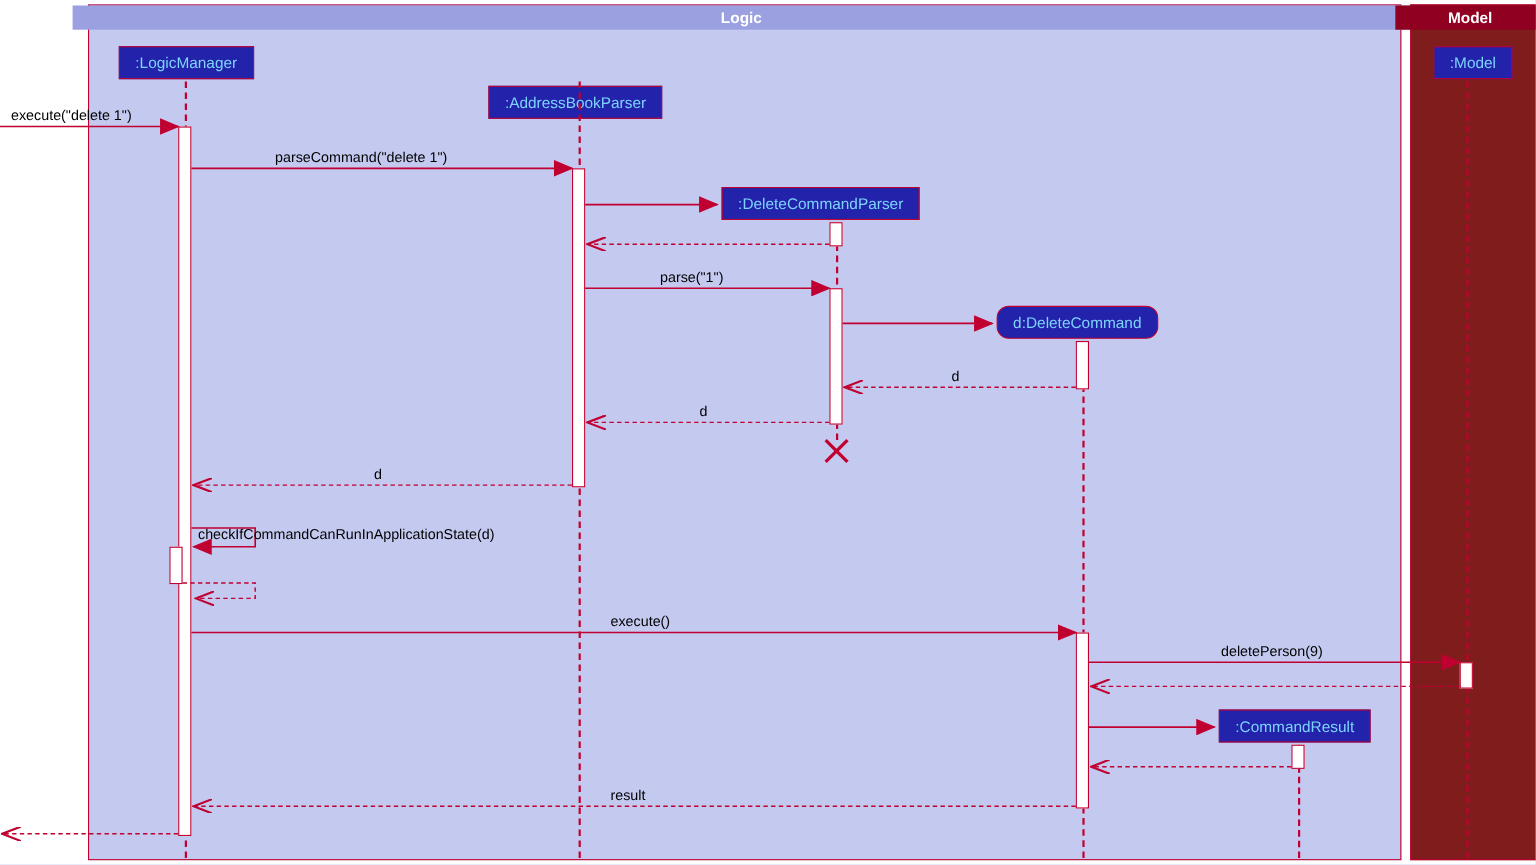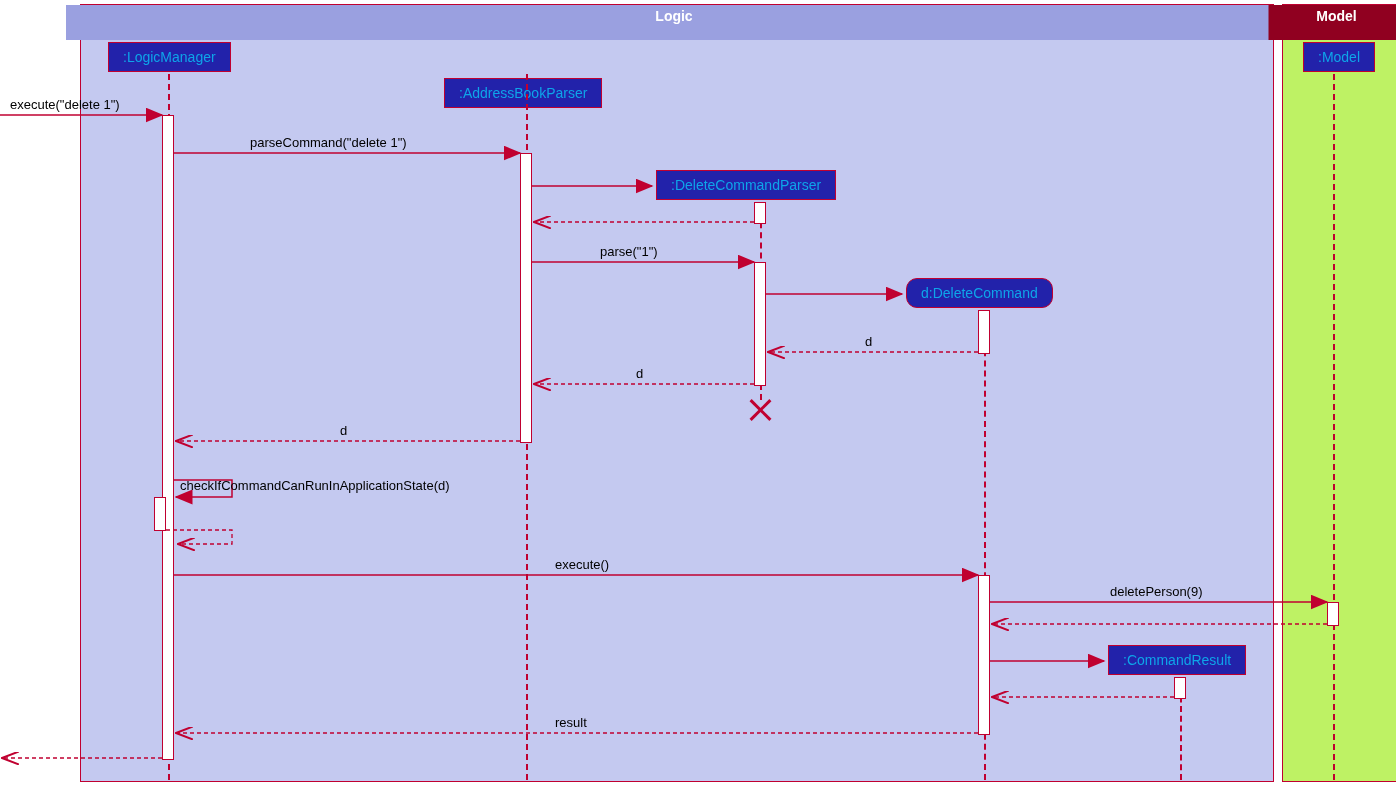--- a/index.html
+++ b/index.html
@@ -17,34 +17,34 @@
     border: 1.5px solid #c00030;
     box-sizing: border-box;
   }
   .frame-title {
     position: absolute;
     top: 0;
     left: 0;
     color: #fff;
     font-weight: bold;
     font-size: 14px;
-    padding: 3px 18px 16px 12px;
+    padding: 3px 18px 3px 12px;
     clip-path: polygon(0 0, 100% 0, calc(100% - 12px) 100%, 0 100%);
   }
   .frame-title.centered {
     left: 50%;
     transform: translateX(-50%);
     text-align: center;
     clip-path: none;
   }
   .participant-box {
     position: absolute;
     background: #2222aa;
     border: 1.5px solid #c00030;
-    color: #0ea5e9;
+    color: #7dd3fc;
     font-size: 14px;
     padding: 6px 14px;
     text-align: right;
     white-space: nowrap;
   }
   .lifeline {
     position: absolute;
     width: 0;
     border-left: 2px dashed #c00030;
   }
@@ -87,21 +87,21 @@
   }
   .destroy::before { transform: rotate(45deg); }
   .destroy::after  { transform: rotate(-45deg); }
 </style>
 </head>
 <body>
 
 <div class="frame" style="left:80px; top:4px; width:1194px; height:778px; background:#c4c9f0;">
   <div class="frame-title centered" style="background:#9aa0e0; width:100%;">Logic</div>
 </div>
-<div class="frame" style="left:1282px; top:4px; width:115px; height:778px; background:#bef264;">
+<div class="frame" style="left:1282px; top:4px; width:115px; height:778px; background:#7f1d1d;">
   <div class="frame-title centered" style="background:#900020; width:100%;">Model</div>
 </div>
 
 <div class="participant-box" style="left:108px; top:42px;">:LogicManager</div>
 <div class="participant-box" style="left:444px; top:42px;margin-top:36px;">:AddressBookParser</div>
 <div class="participant-box" style="left:656px; top:170px;">:DeleteCommandParser</div>
 <div class="participant-box" style="left:906px; top:278px;border-radius:11px;">d:DeleteCommand</div>
 <div class="participant-box" style="left:1108px; top:645px;">:CommandResult</div>
 <div class="participant-box" style="left:1303px; top:42px;">:Model</div>
 

